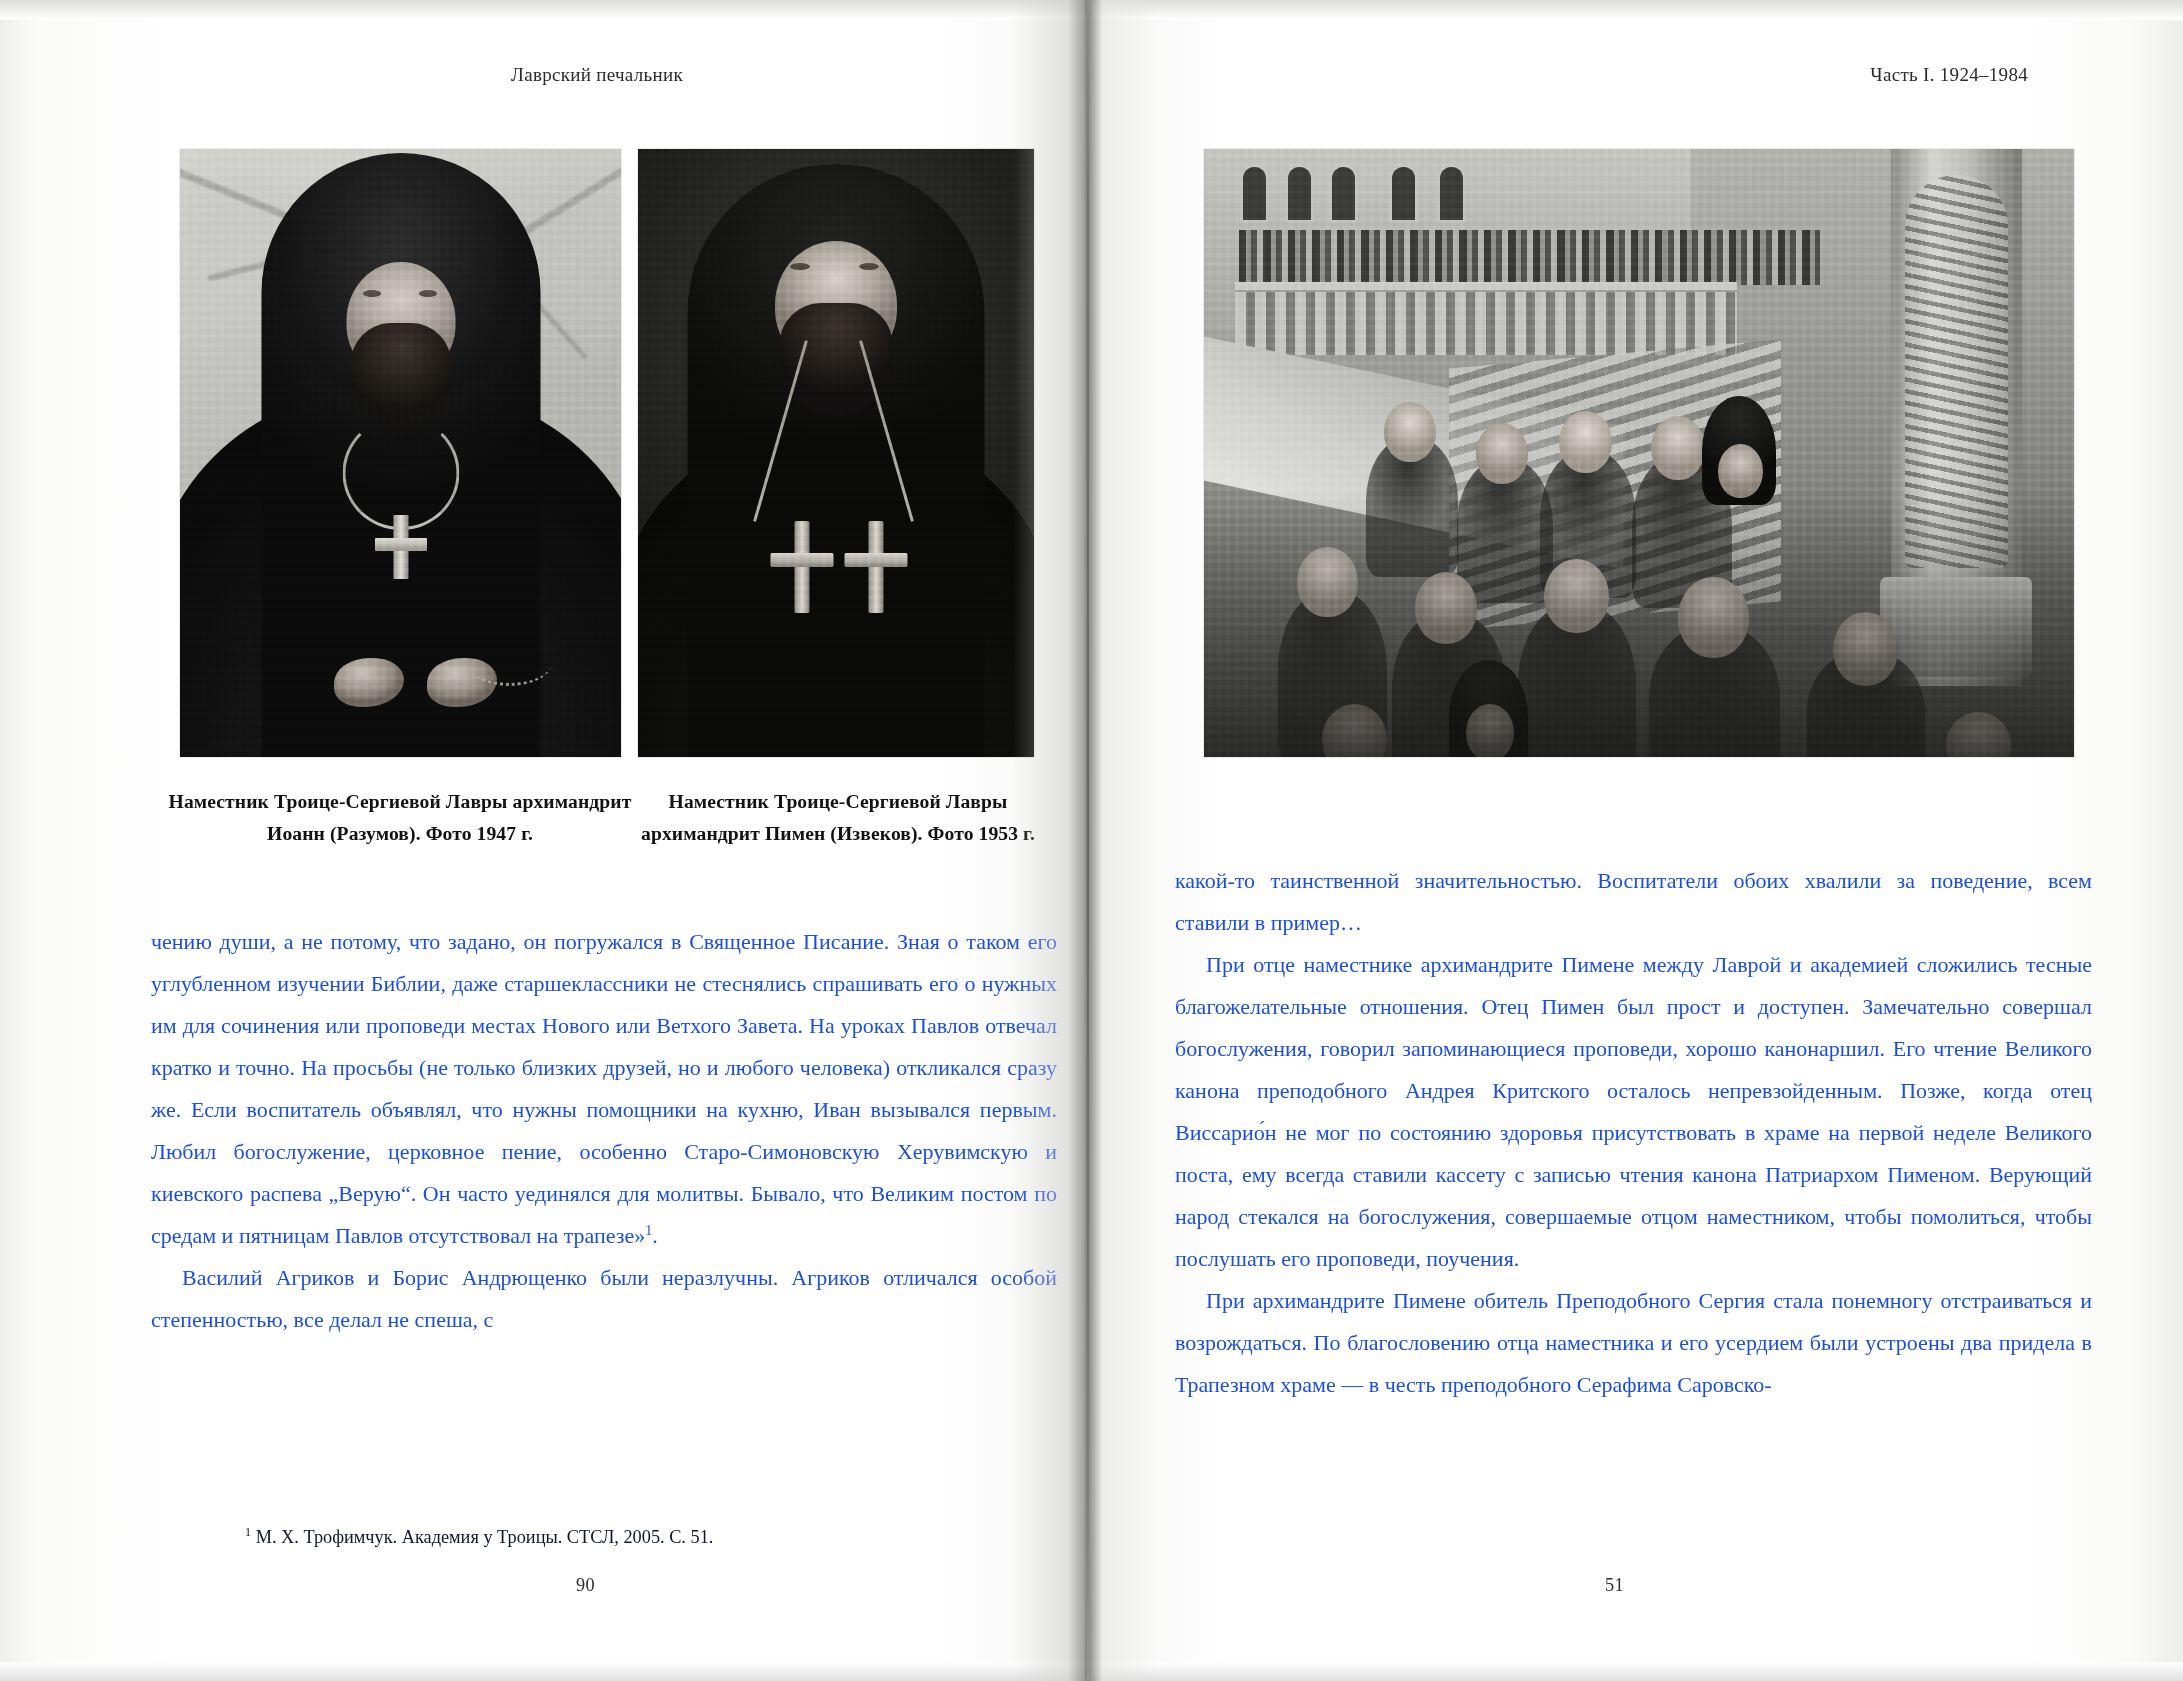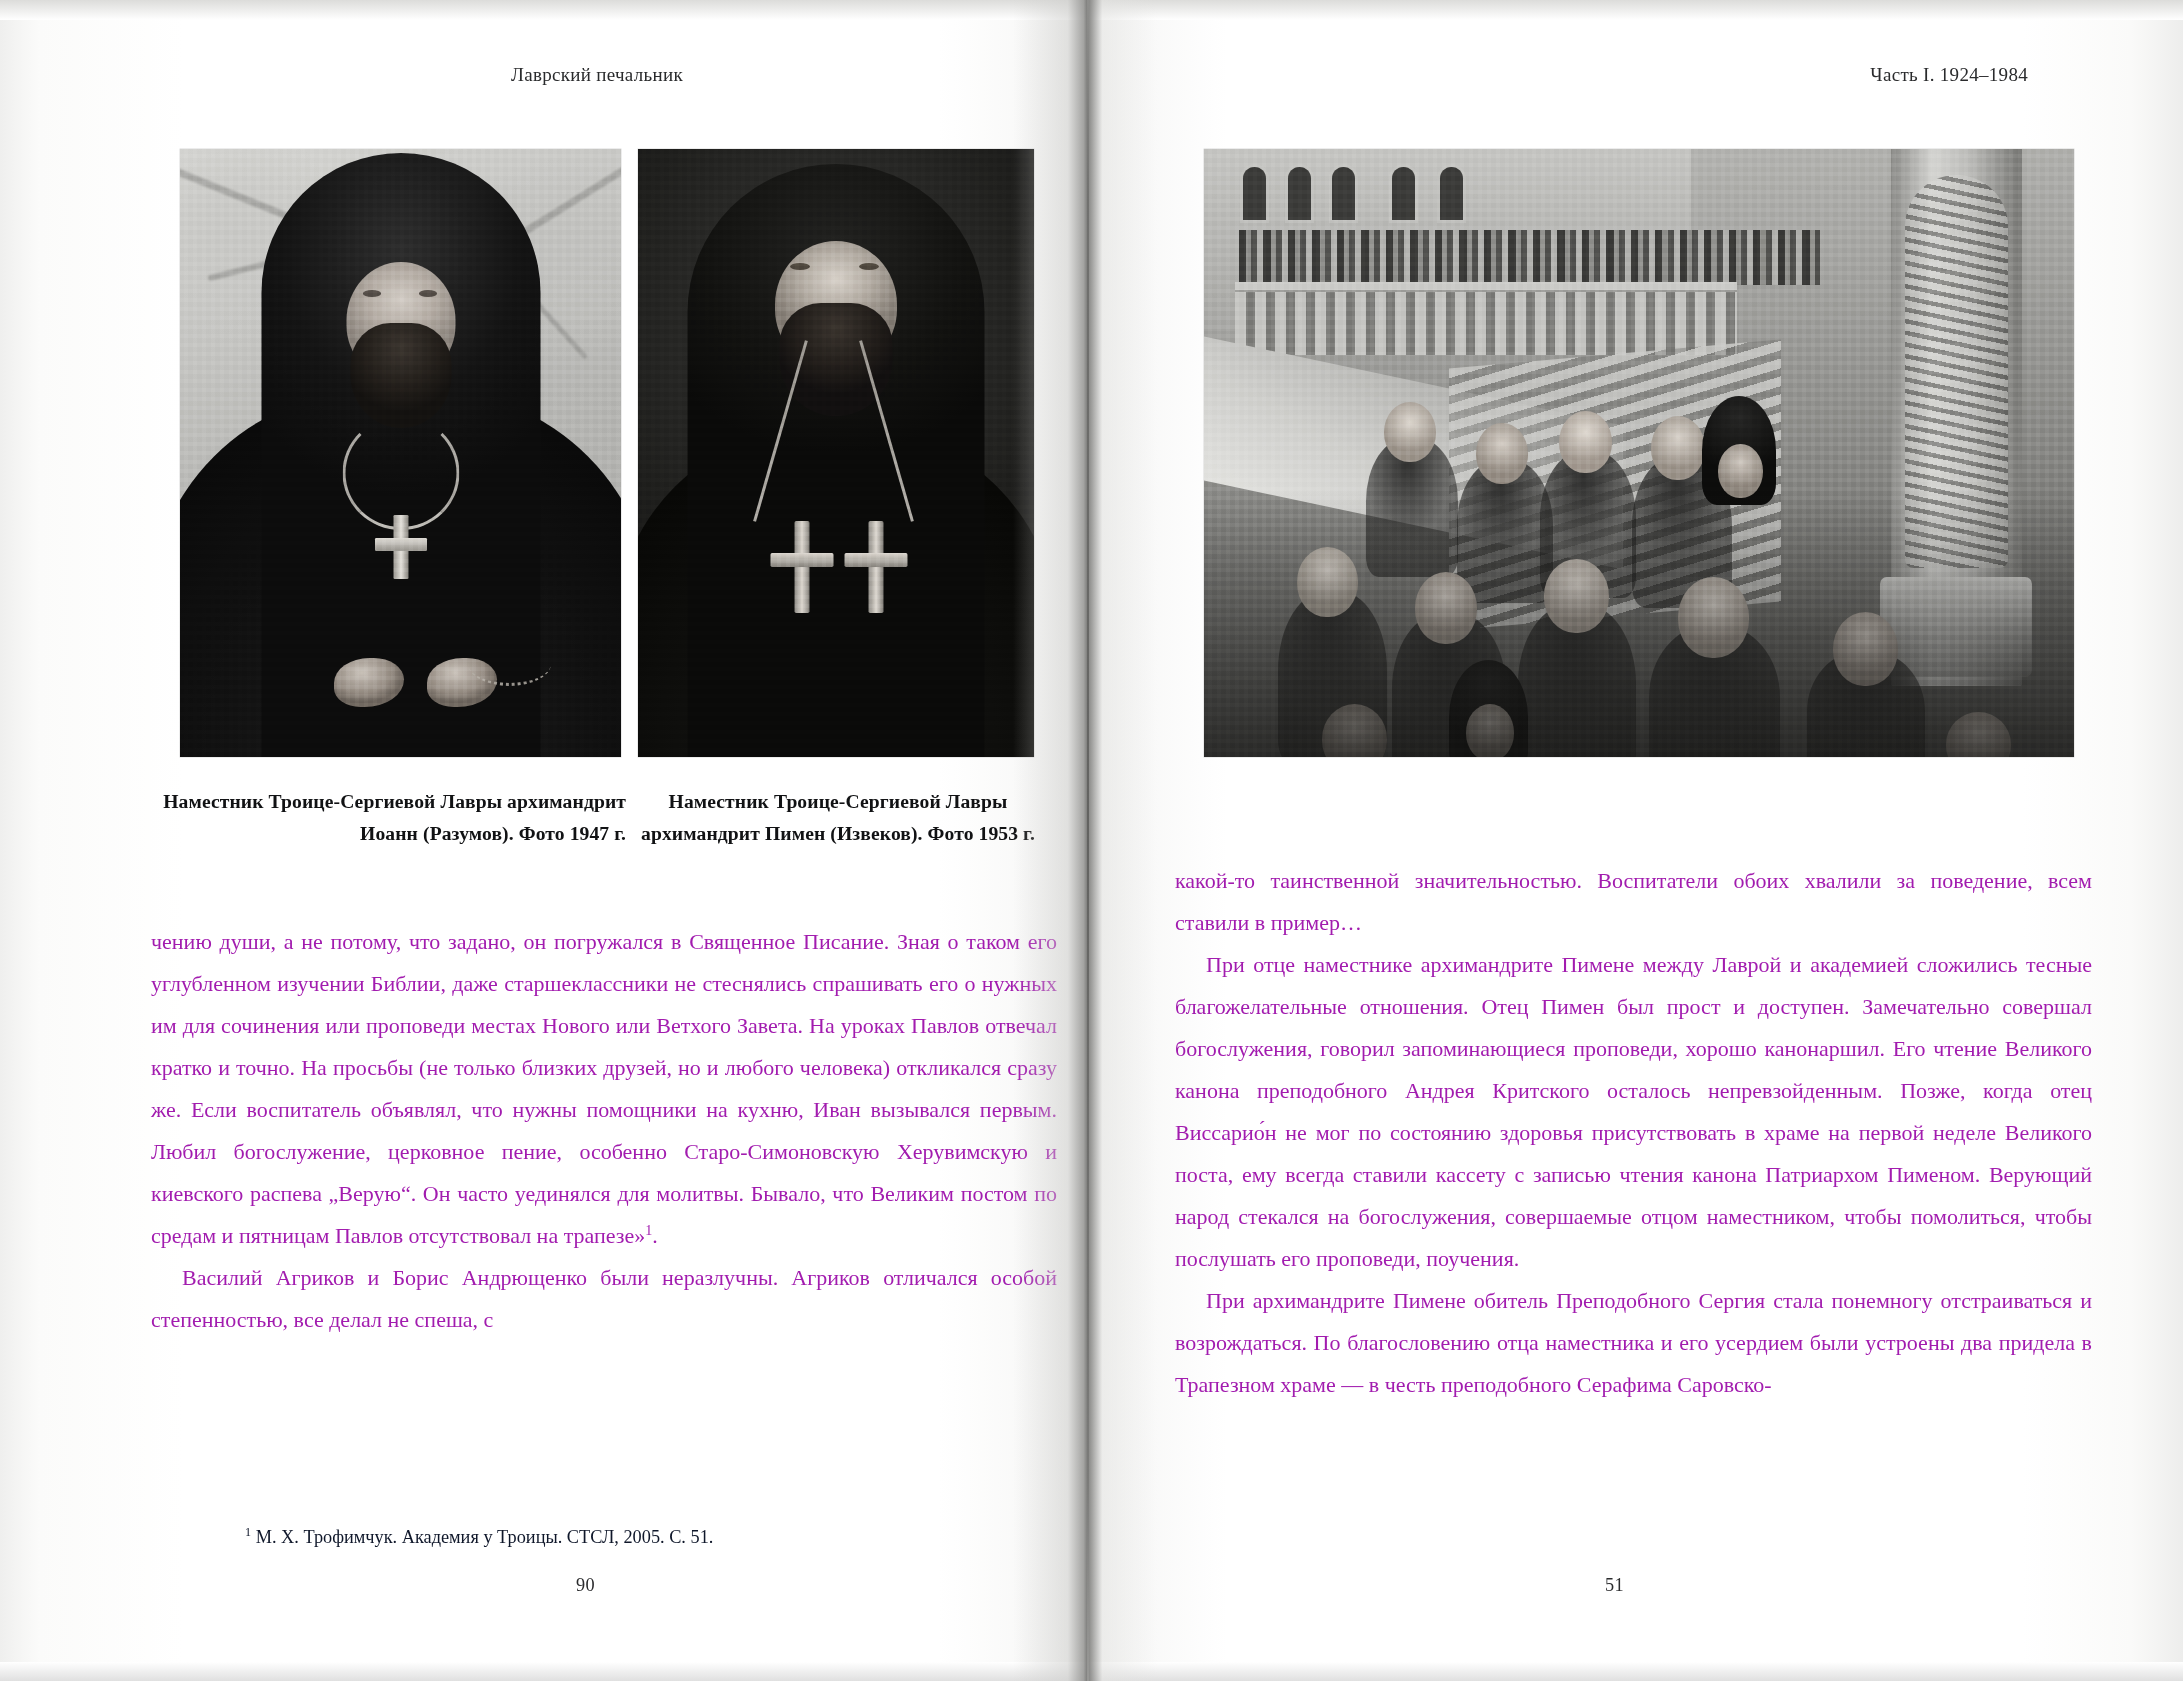--- a/index.html
+++ b/index.html
@@ -176,30 +176,30 @@
   .klobuk{position:absolute;border-radius:50% 50% 20% 20%;
     background:radial-gradient(ellipse 70% 50% at 50% 20%,#262625,#0c0c0b);}
   .p3-dark{position:absolute;left:0;bottom:0;width:100%;height:44%;
     background:linear-gradient(0deg,rgba(22,22,21,.72),rgba(22,22,21,0));}
 
   
   .caption{
     position:absolute;text-align:center;font-weight:bold;
     font-size:19.6px;line-height:32px;color:#111214;letter-spacing:0.1px;
   }
-  .cap-1{left:150px;top:786px;width:476px;text-align:right;}
+  .cap-1{left:162px;top:786px;width:476px;}
   .cap-2{left:624px;top:786px;width:428px;}
   .cap-3{left:1204px;top:786px;width:870px;font-size:19.6px;}
 
   
   .col{
     position:absolute;
     font-size:22px;line-height:42px;
     text-align:justify;text-justify:inter-word;
-    color:#a21caf;
+    color:#1d4ed8;
     hyphens:manual;
   }
   .col-left{left:151px;top:921px;width:906px;}
   .col-right{left:1175px;top:860px;width:917px;}
   .col p{margin:0;text-indent:0;}
   .col p.ind{text-indent:31px;}
 
   .sup{font-size:14px;vertical-align:super;line-height:0;}
 
   

